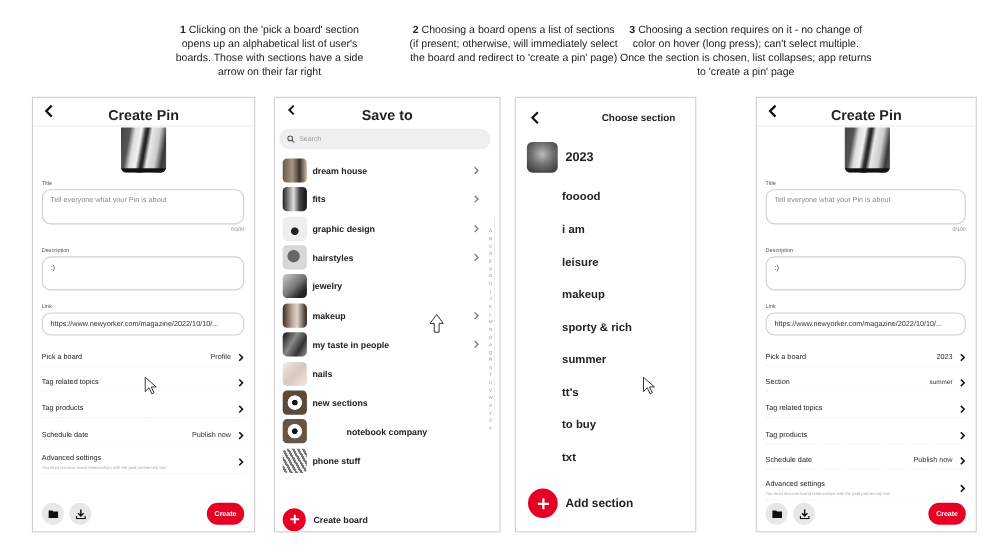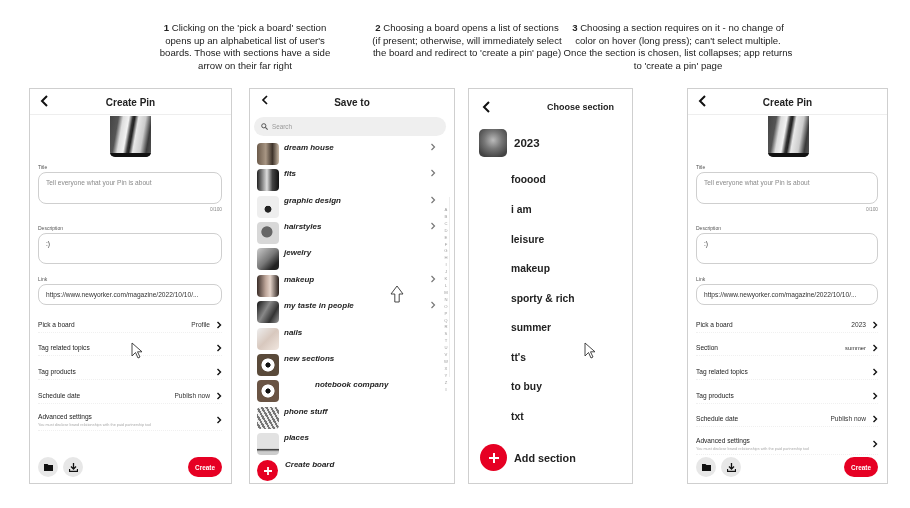--- a/index.html
+++ b/index.html
@@ -10,21 +10,21 @@
   .caption b { font-weight: 700; }
 
   .phone { position: absolute; top: 88px; height: 396px; border: 1px solid #cfcfcf; background: #fff; overflow: hidden; }
   #p1 { left: 29px; width: 203px; }
   #p2 { left: 249px; width: 206px; }
   #p3 { left: 468px; width: 165px; }
   #p4 { left: 687px; width: 201px; }
 
   .hdr { position: absolute; top: 0; left: 0; right: 0; height: 26px; border-bottom: 1px solid #eee; }
   .hdr .back { position: absolute; left: 8px; top: 5px; width: 14px; height: 14px; }
-  .hdr .title { position: absolute; left: 0; right: 0; top: 8px; text-align: center; font-size: 10px; font-weight: 700; color: #222; }
+  .hdr .title { position: absolute; left: 0; right: 0; top: 8px; text-align: center; font-size: 13px; font-weight: 700; color: #222; }
 
   .pinimg { position: absolute; top: 27px; width: 41px; height: 41px; border-radius: 0 0 5px 5px; overflow: hidden;
     background: linear-gradient(100deg, #444 0%, #555 18%, #ddd 28%, #f2f2f2 40%, #333 48%, #222 52%, #e8e8e8 60%, #ccc 75%, #3a3a3a 88%, #555 100%); }
   .pinimg::after { content: ""; position: absolute; left: 0; right: 0; bottom: 0; height: 4px; background: #111; }
 
   .flabel { position: absolute; left: 8px; font-size: 5px; color: #555; }
   .fbox { position: absolute; left: 8px; right: 9px; border: 1px solid #cfcfcf; border-radius: 8px; font-size: 6.6px; color: #333; padding: 6px 7px; }
   .fbox.ph { color: #8a8a8a; }
   .counter { position: absolute; right: 9px; font-size: 4.8px; color: #888; }
 
@@ -32,21 +32,21 @@
   .row .lbl { flex: 1; }
   .row .val { margin-right: 6px; color: #333; }
   .row .chev { width: 6px; height: 8px; }
   .row .sub { position: absolute; left: 0; top: 12px; font-size: 3.8px; color: #aaa; white-space: nowrap; }
 
   .iconbtn { position: absolute; bottom: 6px; width: 20px; height: 20px; border-radius: 50%; background: #e7e7e7; display: flex; align-items: center; justify-content: center; }
   .createbtn { position: absolute; bottom: 6px; right: 9px; width: 34px; height: 20px; border-radius: 10px; background: #e60023; color: #fff; font-size: 6.4px; font-weight: 700; display: flex; align-items: center; justify-content: center; }
 
   .search { position: absolute; top: 28px; left: 4px; right: 8px; height: 19px; border-radius: 10px; background: #efefef; display: flex; align-items: center; padding-left: 7px; font-size: 6.3px; color: #999; }
   .search svg { margin-right: 4px; }
-  .board { position: absolute; left: 7px; right: 18px; height: 24px; display: flex; align-items: flex-start; font-style: italic; }
+  .board { position: absolute; left: 7px; right: 18px; height: 24px; display: flex; align-items: center; }
   .board .thumb { width: 22px; height: 22px; border-radius: 4px; margin-right: 5px; flex: none; }
   .board .name { flex: 1; font-size: 8px; font-weight: 600; color: #222; }
   .board .chev { width: 6px; height: 8px; }
   .alpha { position: absolute; left: 192px; top: 118px; width: 8px; font-size: 4.2px; color: #999; line-height: 6.9px; text-align: center; }
   .alphaline { position: absolute; left: 199px; top: 108px; width: 1px; height: 180px; background: #eee; }
   .plus { width: 21px; height: 21px; border-radius: 50%; background: #e60023; display: flex; align-items: center; justify-content: center; margin-right: 7px; flex: none; }
 
   .sec-board { position: absolute; top: 40px; left: 10px; display: flex; align-items: center; }
   .sec-board .thumb { width: 28px; height: 28px; border-radius: 5px; margin-right: 7px; background: radial-gradient(circle at 50% 40%, #bbb 0%, #777 40%, #444 80%); }
   .sec-board .name { font-size: 11.5px; font-weight: 700; color: #222; }
@@ -206,24 +206,20 @@
     <div class="thumb" style="background:radial-gradient(circle at 50% 50%,#111 0 15%,#fff 18% 40%,#5a4a3a 44% 100%);"></div>
     <span class="name">new sections</span>
   </div>
   <div class="board" style="top:291px;gap:31px;">
     <div class="thumb" style="background:radial-gradient(circle at 50% 50%,#111 0 15%,#fff 18% 40%,#6a5444 44% 100%);"></div>
     <span class="name">notebook company</span>
   </div>
   <div class="board" style="top:318px;">
     <div class="thumb" style="background:repeating-linear-gradient(60deg,#eee 0 2px,#777 2px 4px);"></div>
     <span class="name">phone stuff</span>
-  </div>
-  <div class="board" style="top:344px;">
-    <div class="thumb" style="background:linear-gradient(180deg,#e2e2e2 70%,#444 75%,#ccc 85%);"></div>
-    <span class="name">places</span>
   </div>
   <div class="board" style="top:371px;">
     <div class="plus">
       <svg width="10" height="10" viewBox="0 0 10 10">
           <path d="M5 1 V9 M1 5 H9" stroke="#fff" stroke-width="1.8"></path>
         </svg>
     </div>
     <span class="name">Create board</span>
   </div>
 

